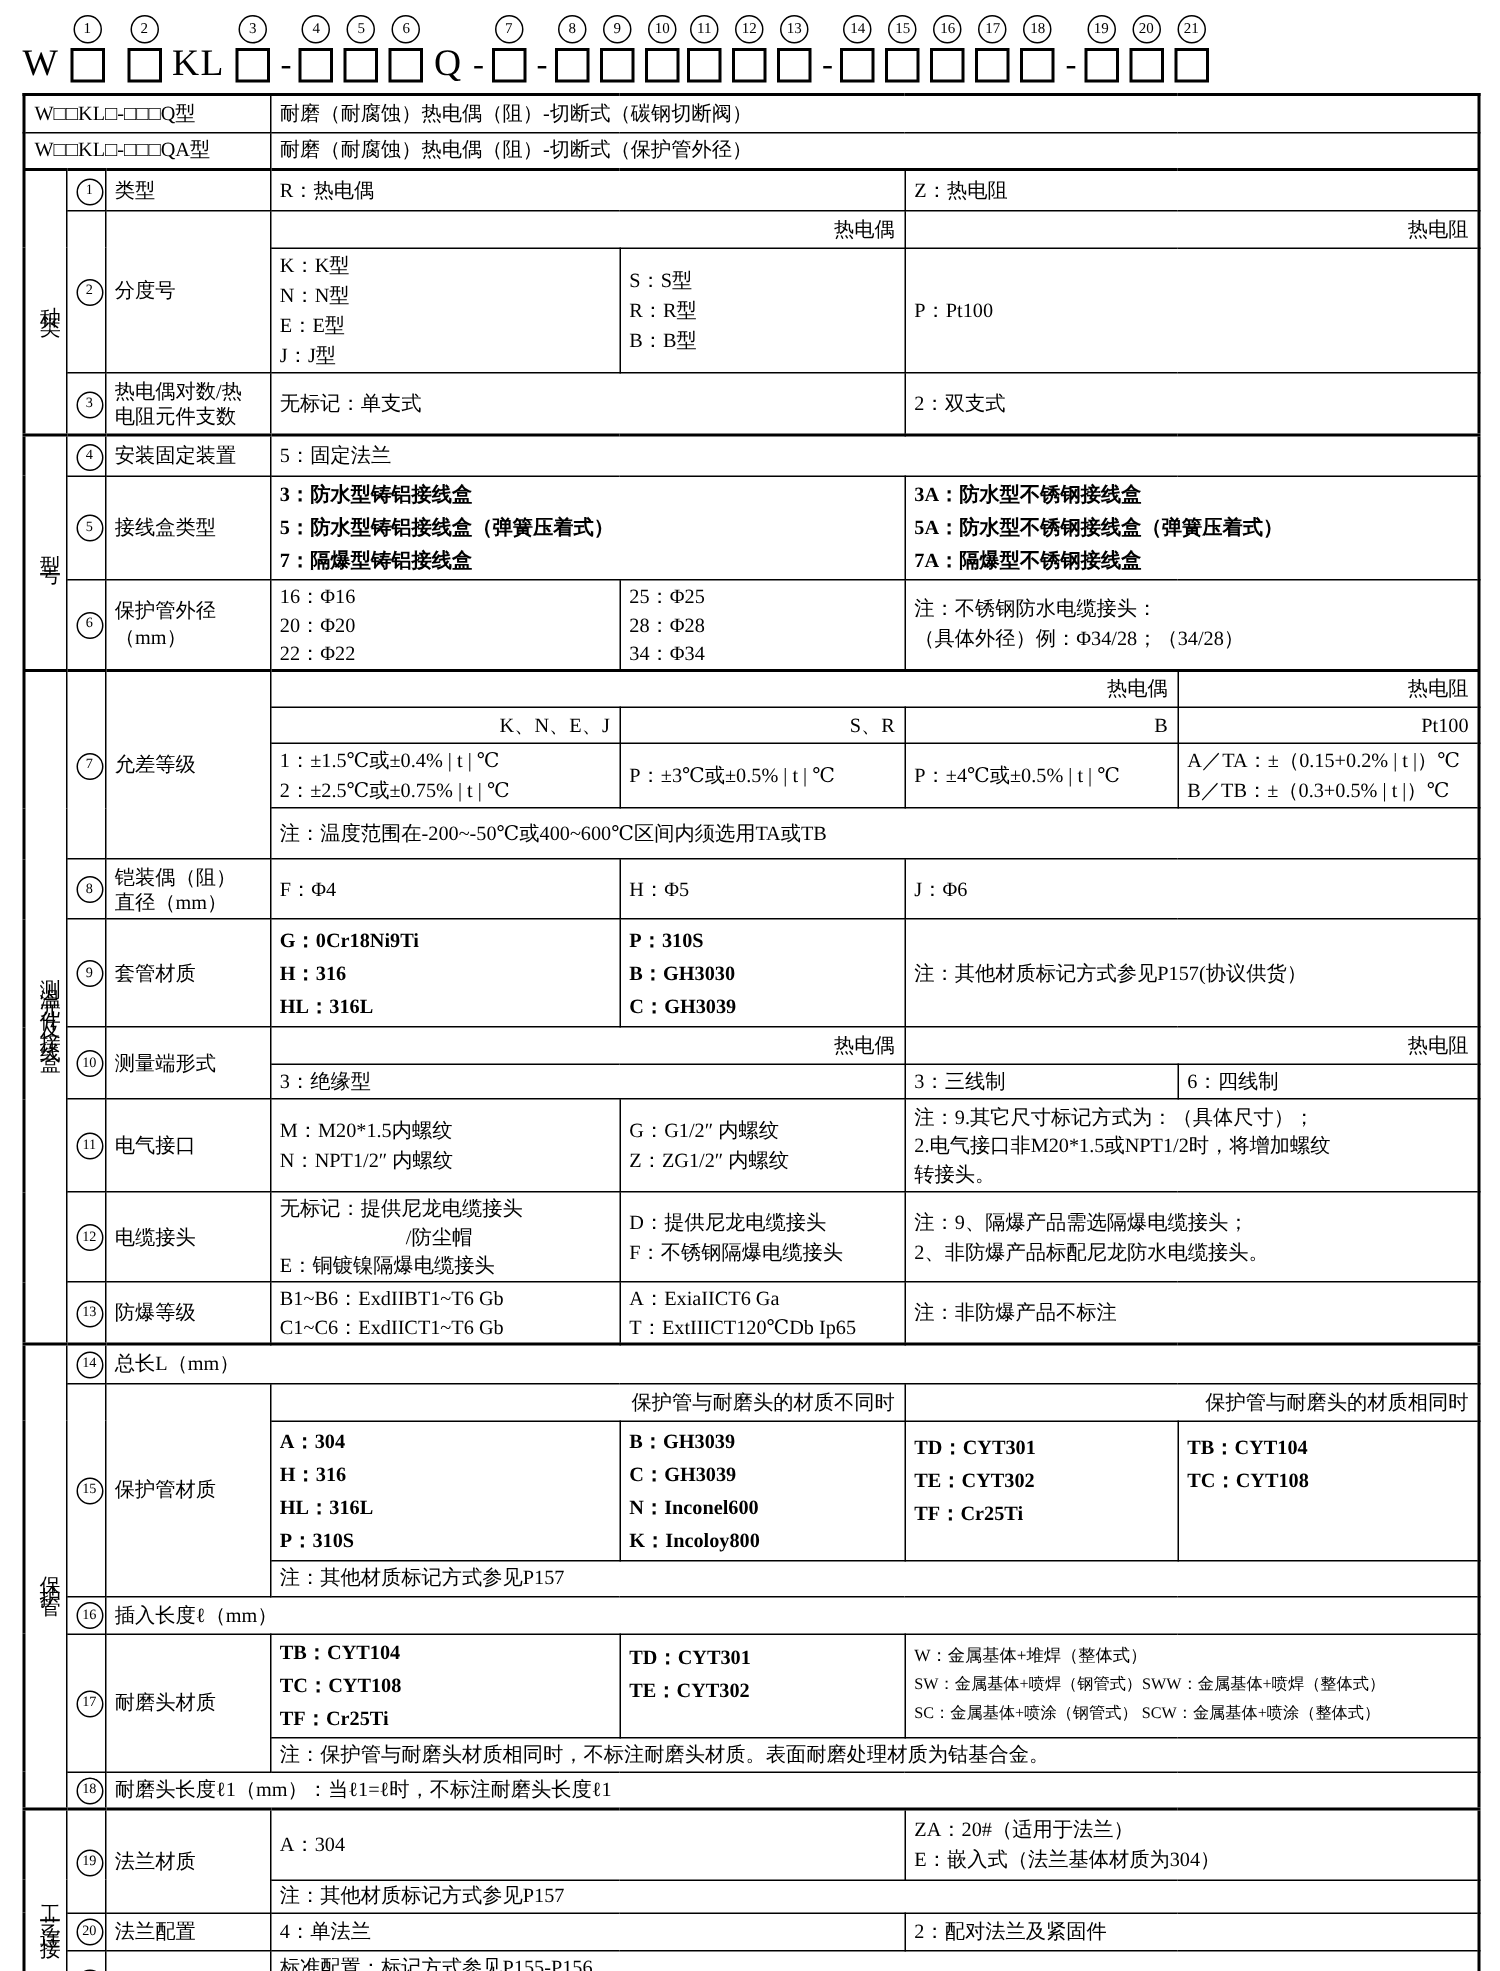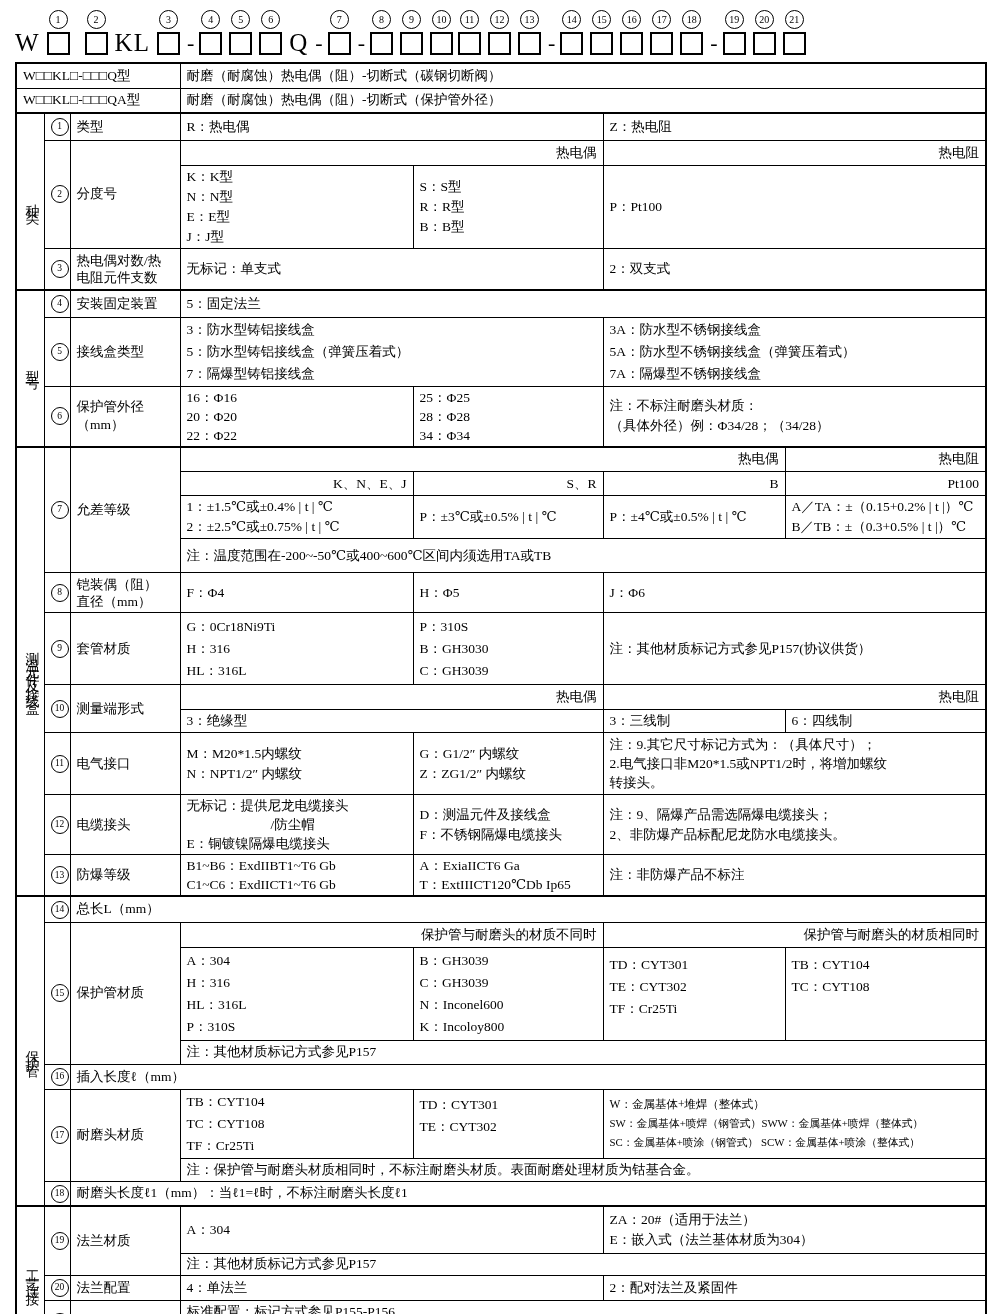--- a/index.html
+++ b/index.html
@@ -25,21 +25,21 @@
   table.spec td{border:1px solid #000;vertical-align:middle;padding:1px 6px;font-size:13.5px;overflow:hidden;}
   td.c{text-align:right;}
   td.num{text-align:center;padding:1px 0;}
   td.num .circ{width:18px;height:18px;font-size:9.5px;border-width:1px;}
   td.label{padding-left:5px;}
   td.sec-cell{text-align:center;padding:0;}
   .vtext{display:inline-block;writing-mode:vertical-lr;text-orientation:upright;
          letter-spacing:7px;font-size:14px;}
   .ln{line-height:20px;white-space:nowrap;}
   .lh19 .ln{line-height:19px;}
-  .lh22 .ln{line-height:22px;}
+  .lh22 .ln{line-height:22px;font-weight:bold;}
   .sm{font-size:12.5px;}
   .xs{font-size:10.8px;}
   .s11{font-size:11.5px;}
   .indent{padding-left:84px;}
   .model-cell{font-size:13px;white-space:nowrap;padding-left:4px;}
   tr.sec > td{border-top-width:2px;}
   td.lbl2{font-size:12.3px;line-height:17px;}
 </style>
 </head>
 <body>
@@ -342,21 +342,21 @@
         <div class="ln">16：Φ16</div>
         <div class="ln">20：Φ20</div>
         <div class="ln">22：Φ22</div>
       </td>
       <td class="lh19">
         <div class="ln">25：Φ25</div>
         <div class="ln">28：Φ28</div>
         <div class="ln">34：Φ34</div>
       </td>
       <td colspan="2">
-        <div class="ln">注：不标注耐磨头材质：</div>
+        <div class="ln">注：不锈钢防水电缆接头：</div>
         <div class="ln">（具体外径）例：Φ34/28；（34/28）</div>
       </td>
     </tr>
 
     <tr class="sec" style="height:25px">
       <td class="sec-cell" rowspan="11"><div class="vtext">测温元件及接线盒</div></td>
       <td class="num" rowspan="4"><span class="circ">7</span></td>
       <td class="label" rowspan="4">允差等级</td>
       <td colspan="3" class="c">热电偶</td>
       <td class="c">热电阻</td>
@@ -442,21 +442,21 @@
 
     <tr style="height:57px">
       <td class="num"><span class="circ">12</span></td>
       <td class="label">电缆接头</td>
       <td class="lh19 sm">
         <div class="ln">无标记：提供尼龙电缆接头</div>
         <div class="ln indent">/防尘帽</div>
         <div class="ln">E：铜镀镍隔爆电缆接头</div>
       </td>
       <td class="sm">
-        <div class="ln">D：测温元件及接线盒</div>
+        <div class="ln">D：提供尼龙电缆接头</div>
         <div class="ln">F：不锈钢隔爆电缆接头</div>
       </td>
       <td colspan="2">
         <div class="ln">注：9、隔爆产品需选隔爆电缆接头；</div>
         <div class="ln">2、非防爆产品标配尼龙防水电缆接头。</div>
       </td>
     </tr>
 
     <tr style="height:39px">
       <td class="num"><span class="circ">13</span></td>

